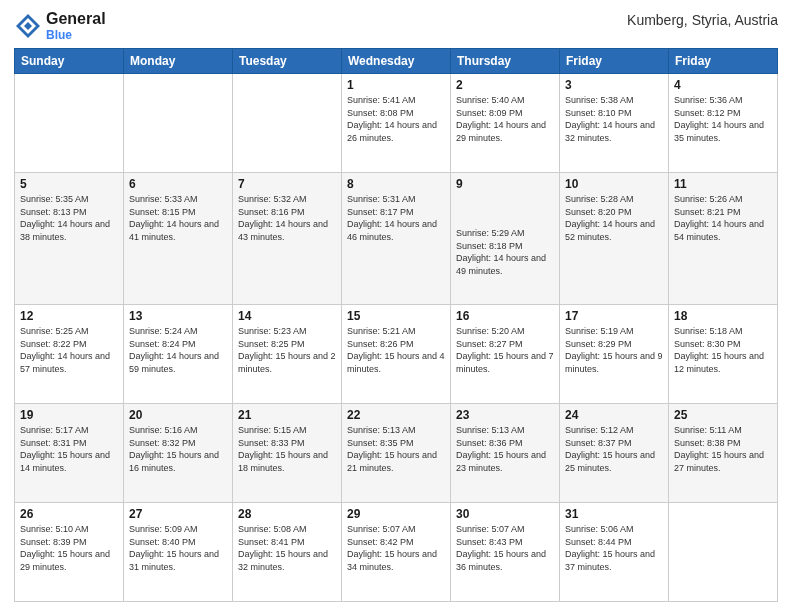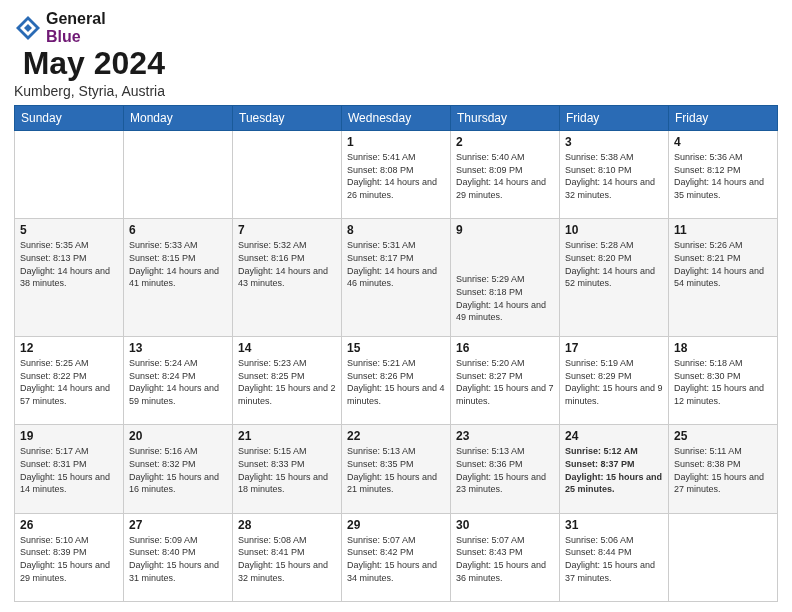--- a/index.html
+++ b/index.html
@@ -15,21 +15,20 @@
       height: 612px;
       padding: 10px 14px 10px 14px;
       display: flex;
       flex-direction: column;
     }
     .top-section {
       display: flex;
       justify-content: space-between;
       align-items: flex-start;
       margin-bottom: 6px;
-      flex-direction: column;
     }
     .logo {
       display: flex;
       align-items: center;
       gap: 4px;
     }
     .logo-icon {
       width: 28px;
       height: 28px;
     }
@@ -49,21 +48,21 @@
     }
     .calendar-table {
       width: 100%;
       border-collapse: collapse;
       flex: 1;
     }
     .calendar-table th {
       background-color: #2a6bb5;
       color: #fff;
       font-size: 12px;
-      font-weight: normal;
+      font-weight: bold;
       padding: 5px 6px;
       text-align: left;
       border: 1px solid #1a5a9a;
     }
     .calendar-table td {
       border: 1px solid #ccc;
       vertical-align: top;
       padding: 4px 5px;
       font-size: 9.5px;
       color: #222;
@@ -96,25 +95,24 @@
 <div class="page">
   <div class="top-section">
     <div class="logo">
       <svg class="logo-icon" viewBox="0 0 28 28">
         <polygon points="14,2 26,14 14,26 2,14" fill="#2a6bb5"></polygon>
         <polygon points="14,6 22,14 14,22 6,14" fill="#fff"></polygon>
         <polygon points="14,10 18,14 14,18 10,14" fill="#2a6bb5"></polygon>
       </svg>
       <div>
         <div style="font-size:16px;font-weight:bold;color:#1a1a1a;">General</div>
-        <div style="font-size:16px;font-weight:bold;color:#701a75;">Blue</div>
+        <div style="font-size:12px;font-weight:bold;color:#3b82f6;">Blue</div>
       </div>
     </div>
     <div class="title-block">
-      <div class="main-title">May 2024</div>
       <div class="subtitle">Kumberg, Styria, Austria</div>
     </div>
   </div>
 
   <table class="calendar-table">
     <thead>
       <tr>
       <th>Sunday</th>
           <th>Monday</th>
           <th>Tuesday</th>
@@ -268,21 +266,21 @@
 Daylight: 15 hours and 21 minutes.</div>
           </td>
           <td>
             <span class="day-number">23</span>
             <div class="day-info" style="white-space: pre-line;">Sunrise: 5:13 AM
 Sunset: 8:36 PM
 Daylight: 15 hours and 23 minutes.</div>
           </td>
           <td>
             <span class="day-number">24</span>
-            <div class="day-info" style="white-space: pre-line; font-weight: bold;">Sunrise: 5:12 AM
+            <div class="day-info" style="white-space: pre-line;">Sunrise: 5:12 AM
 Sunset: 8:37 PM
 Daylight: 15 hours and 25 minutes.</div>
           </td>
           <td>
             <span class="day-number">25</span>
             <div class="day-info" style="white-space: pre-line;">Sunrise: 5:11 AM
 Sunset: 8:38 PM
 Daylight: 15 hours and 27 minutes.</div>
           </td>
         </tr>

